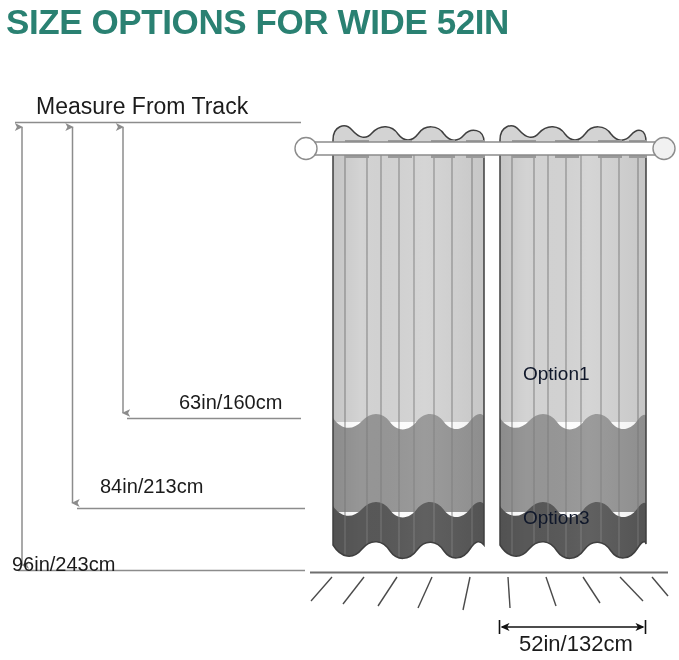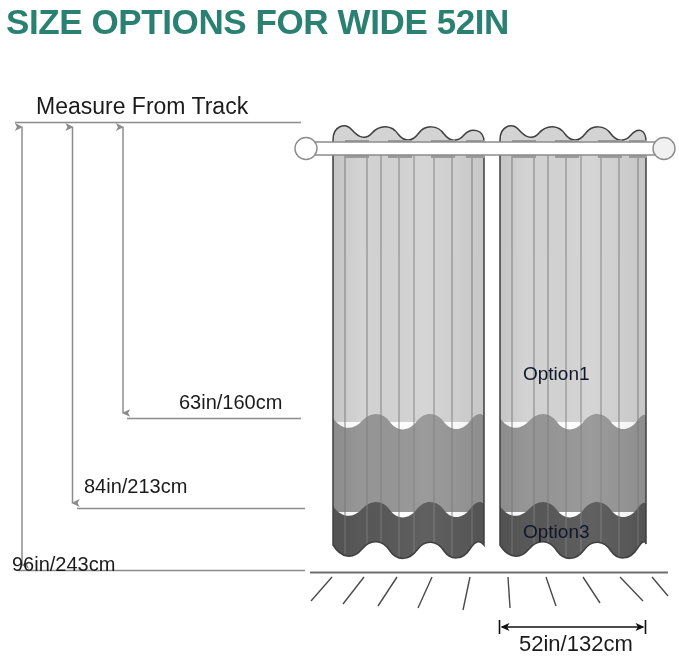--- a/index.html
+++ b/index.html
@@ -43,34 +43,34 @@
     margin-top: 6px;
   }
   .dim-text {
     position: absolute;
     font-size: 20px;
     color: #1b1b1b;
     white-space: nowrap;
     line-height: 24px;
   }
   #dim-63 { left: 138px; top: 390px; margin-left: 41px; }
-  #dim-84 { left: 84px; top: 474px; }
+  #dim-84 { left: 100px; top: 474px; }
   #dim-96 { left: 12px; top: 534px; margin-top: 18px; }
   #dim-52 { left: 519px; top: 632px; font-size: 22px; }
   .opt-label {
     position: absolute;
     font-size: 19px;
     color: #0f172a;
     white-space: nowrap;
     line-height: 28px;
     font-weight: normal;
   }
   #opt1 { left: 523px; top: 360px; }
   #opt2 { left: 523px; top: 449px; }
-  #opt3 { left: 523px; top: 518px; }
+  #opt3 { left: 523px; top: 504px; }
   svg.layer {
     position: absolute;
     left: 0;
     top: 0;
     width: 679px;
     height: 660px;
   }
 </style>
 </head>
 <body>

